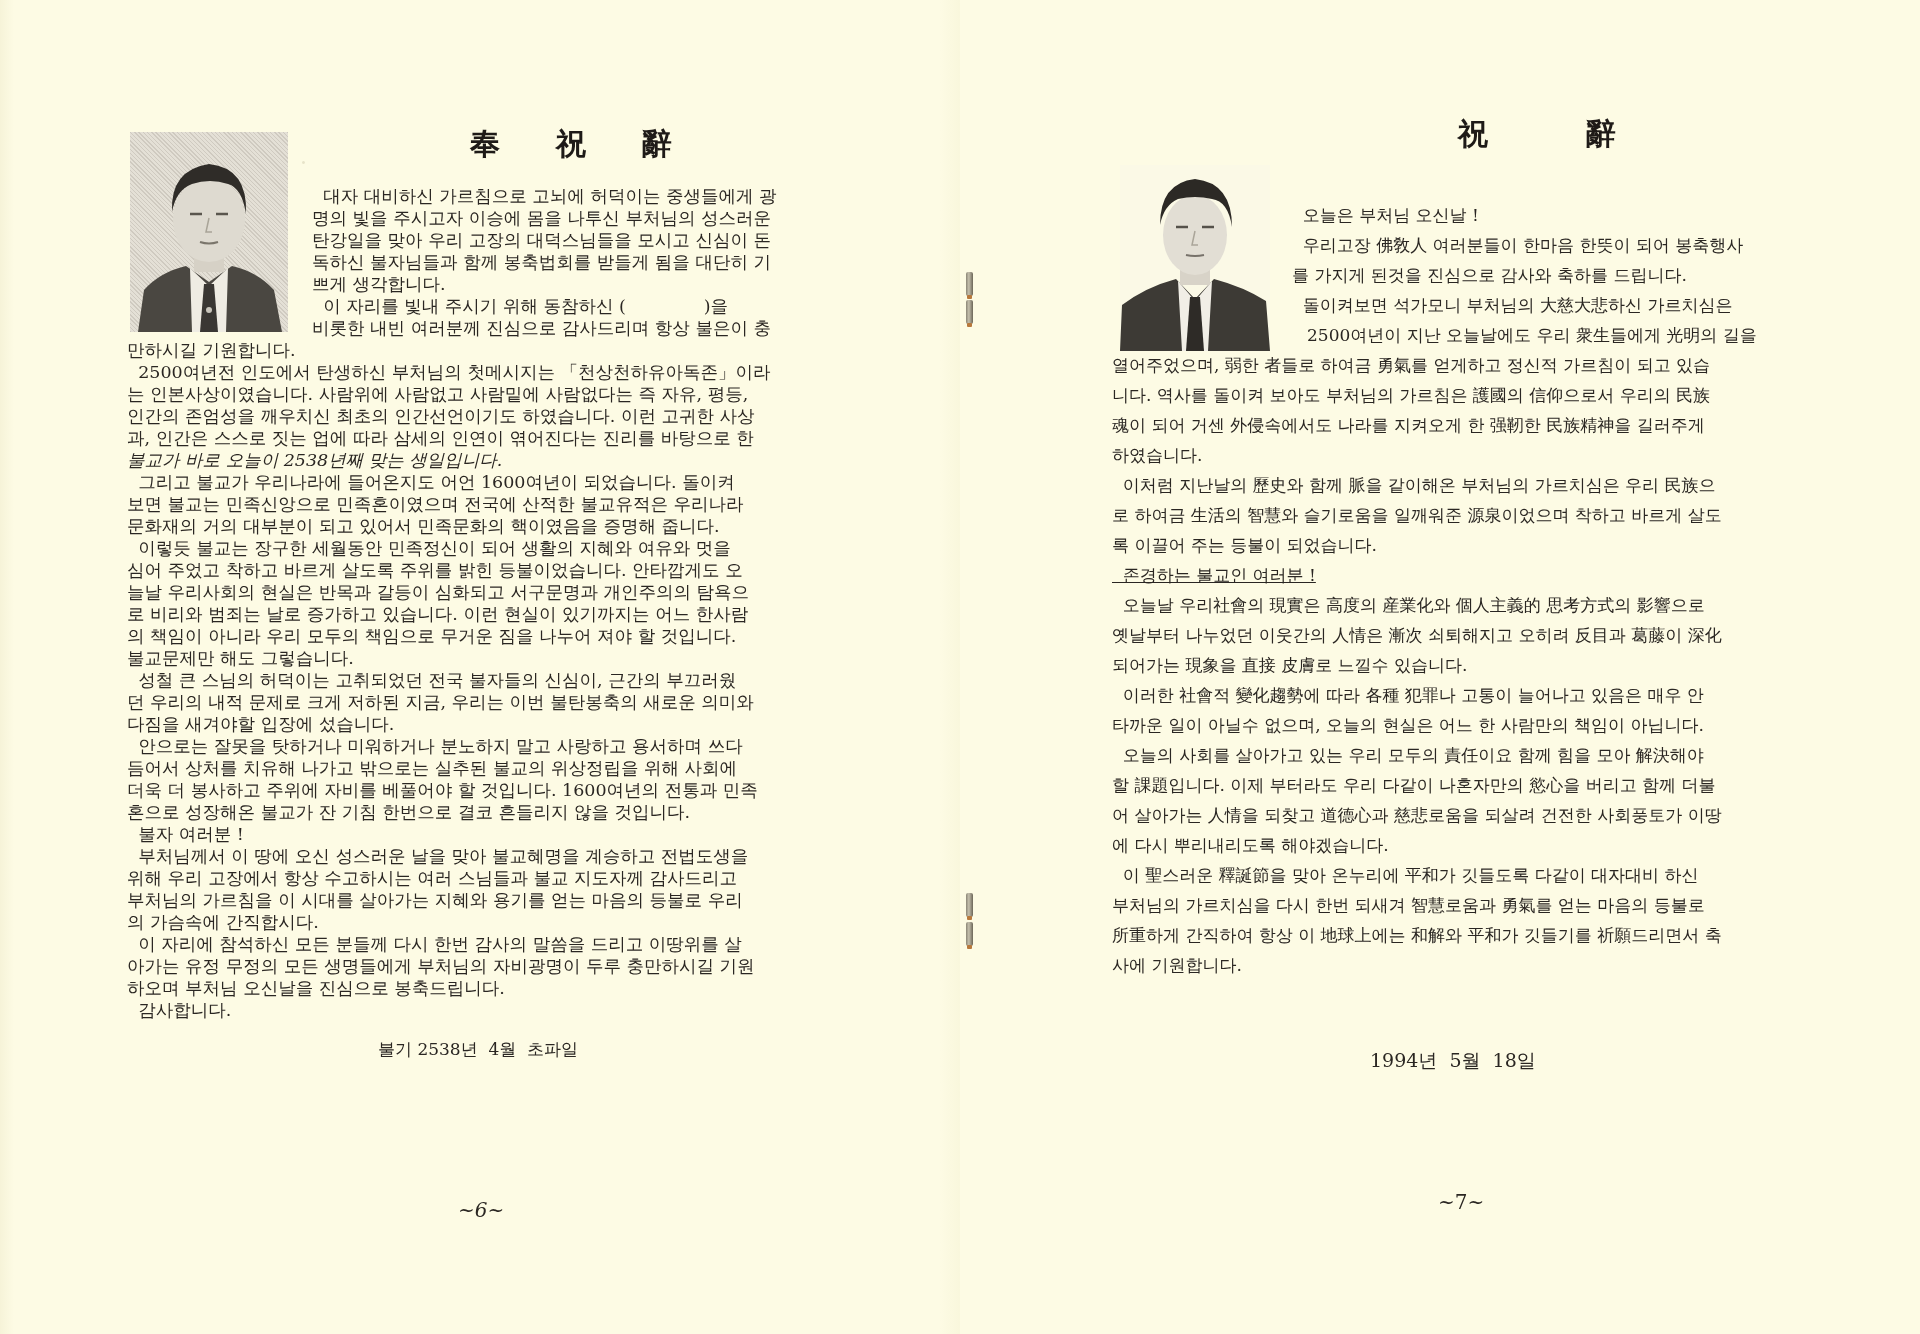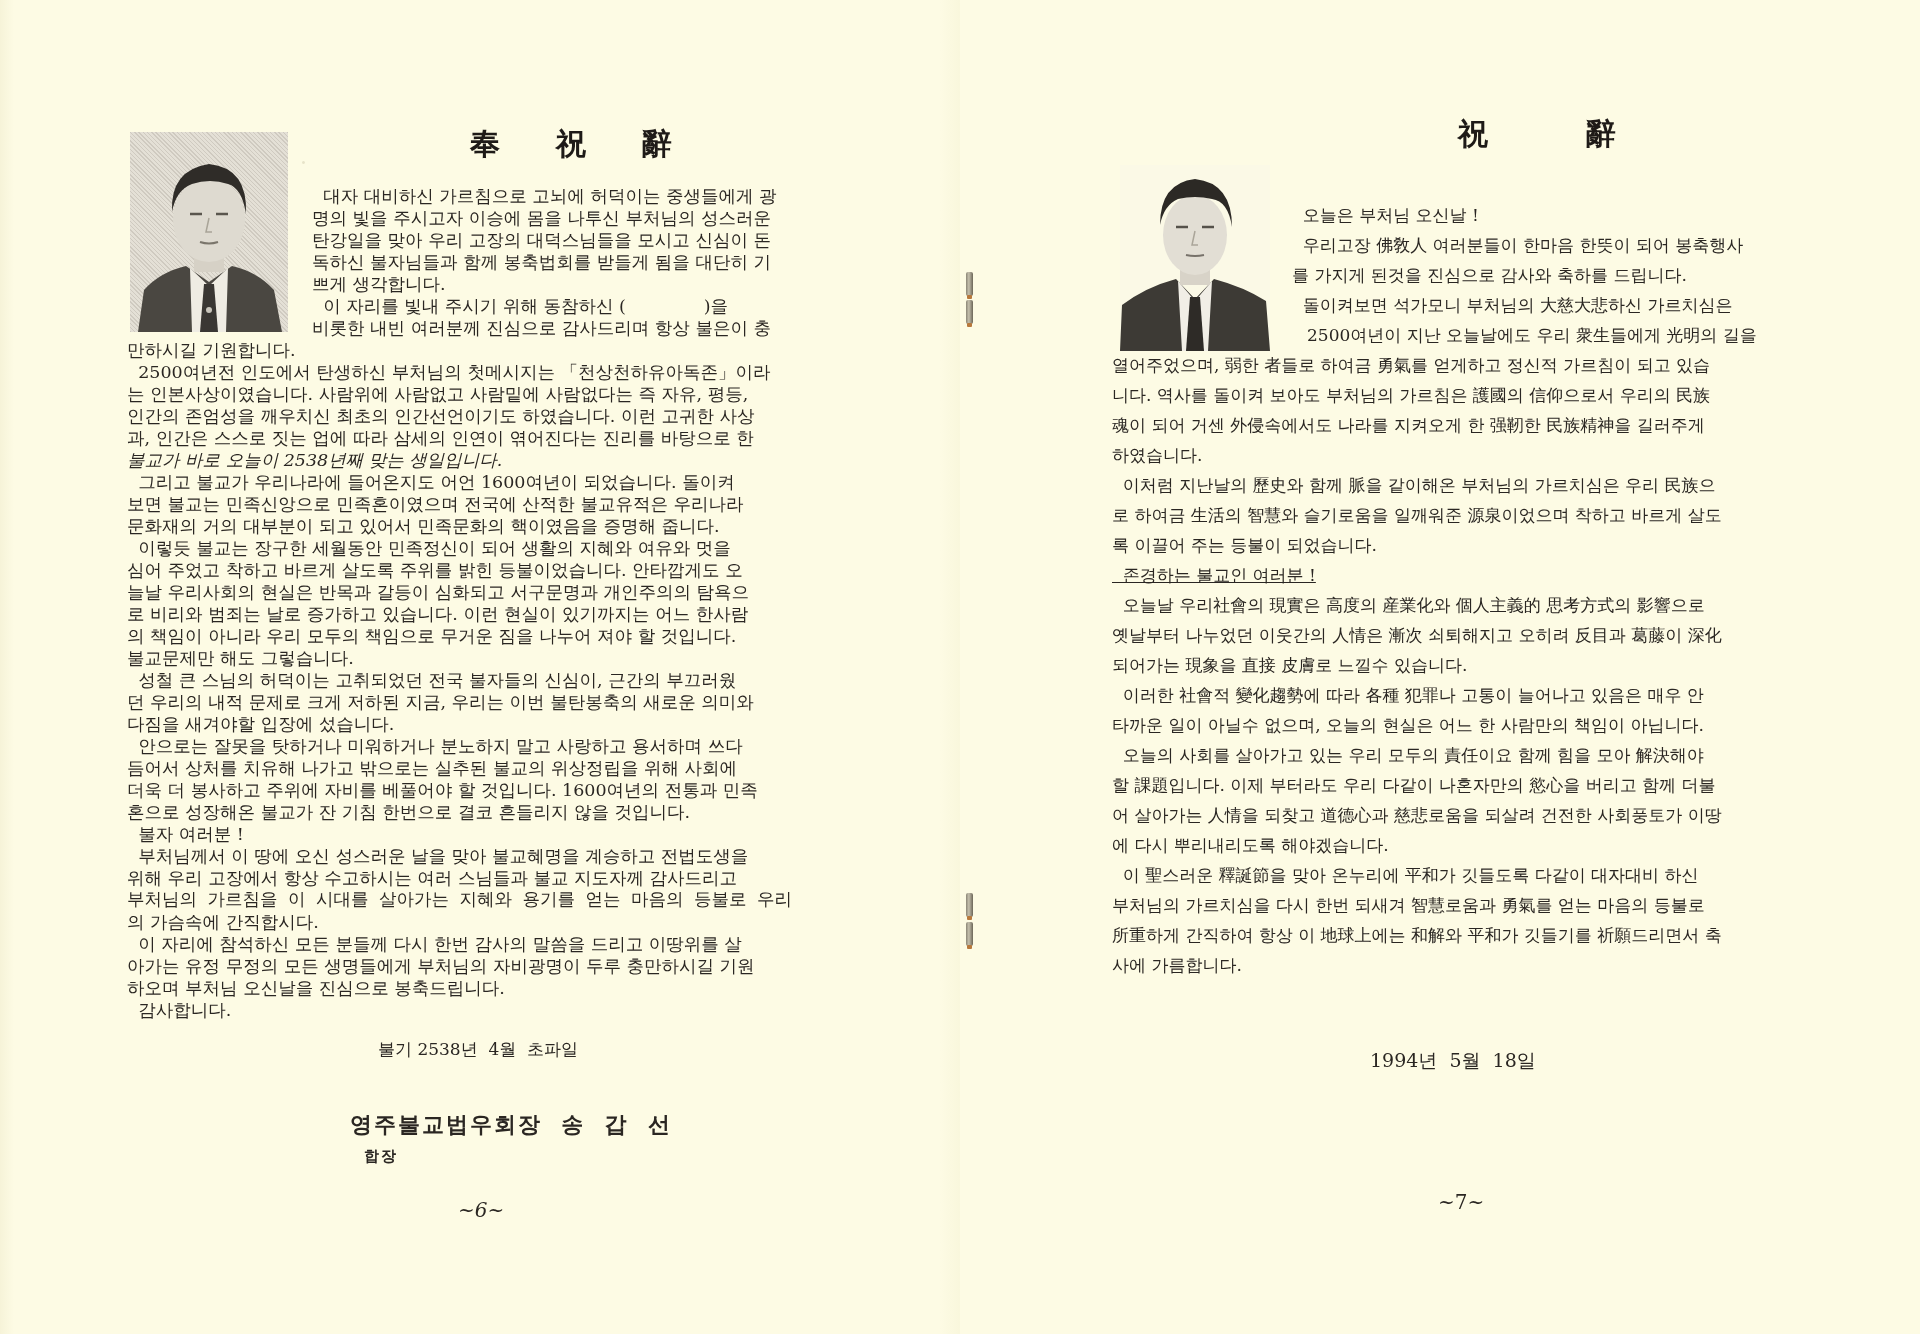--- a/index.html
+++ b/index.html
@@ -104,33 +104,29 @@
       <div class="ln" style="top:484px;">  성철 큰 스님의 허덕이는 고취되었던 전국 불자들의 신심이, 근간의 부끄러웠</div>
       <div class="ln" style="top:506px;">던 우리의 내적 문제로 크게 저하된 지금, 우리는 이번 불탄봉축의 새로운 의미와</div>
       <div class="ln" style="top:528px;">다짐을 새겨야할 입장에 섰습니다.</div>
       <div class="ln" style="top:550px;">  안으로는 잘못을 탓하거나 미워하거나 분노하지 말고 사랑하고 용서하며 쓰다</div>
       <div class="ln" style="top:572px;">듬어서 상처를 치유해 나가고 밖으로는 실추된 불교의 위상정립을 위해 사회에</div>
       <div class="ln" style="top:594px;">더욱 더 봉사하고 주위에 자비를 베풀어야 할 것입니다. 1600여년의 전통과 민족</div>
       <div class="ln" style="top:616px;">혼으로 성장해온 불교가 잔 기침 한번으로 결코 흔들리지 않을 것입니다.</div>
       <div class="ln" style="top:638px;">  불자 여러분 !</div>
       <div class="ln" style="top:660px;">  부처님께서 이 땅에 오신 성스러운 날을 맞아 불교혜명을 계승하고 전법도생을</div>
       <div class="ln" style="top:682px;">위해 우리 고장에서 항상 수고하시는 여러 스님들과 불교 지도자께 감사드리고</div>
-      <div class="ln" style="top:704px;font-family:Liberation Mono, monospace;">부처님의 가르침을 이 시대를 살아가는 지혜와 용기를 얻는 마음의 등불로 우리</div>
+      <div class="ln" style="top:704px;">부처님의 가르침을 이 시대를 살아가는 지혜와 용기를 얻는 마음의 등불로 우리</div>
       <div class="ln" style="top:726px;">의 가슴속에 간직합시다.</div>
       <div class="ln" style="top:748px;">  이 자리에 참석하신 모든 분들께 다시 한번 감사의 말씀을 드리고 이땅위를 살</div>
       <div class="ln" style="top:770px;">아가는 유정 무정의 모든 생명들에게 부처님의 자비광명이 두루 충만하시길 기원</div>
       <div class="ln" style="top:792px;">하오며 부처님 오신날을 진심으로 봉축드립니다.</div>
       <div class="ln" style="top:814px;">  감사합니다.</div>
     </div>
 
     <div class="sign-date" style="left:378px; top:1038px;">불기 2538년  4월  초파일</div>
-    <div class="sign-name" style="left:292px; top:1084px;">
-      <span>영주불교법우회장  송  갑  선</span>
-      <span class="sign-suffix" style="margin-left:14px;">합장</span>
-    </div>
     <div class="page-num" style="left:458px; top:1198px;">~6~</div>
   </div>
 
   <div class="staple" style="left:966px; top:272px;"></div>
   <div class="staple" style="left:966px; top:300px;"></div>
   <div class="staple" style="left:966px; top:893px;"></div>
   <div class="staple" style="left:966px; top:922px;"></div>
 
   <div class="page page-right" style="background:transparent;">
   </div>
@@ -179,19 +175,19 @@
     <div class="ln" style="top:450px;">되어가는 現象을 直接 皮膚로 느낄수 있습니다.</div>
     <div class="ln" style="top:480px;">  이러한 社會적 變化趨勢에 따라 各種 犯罪나 고통이 늘어나고 있음은 매우 안</div>
     <div class="ln" style="top:510px;">타까운 일이 아닐수 없으며, 오늘의 현실은 어느 한 사람만의 책임이 아닙니다.</div>
     <div class="ln" style="top:540px;">  오늘의 사회를 살아가고 있는 우리 모두의 責任이요 함께 힘을 모아 解決해야</div>
     <div class="ln" style="top:570px;">할 課題입니다. 이제 부터라도 우리 다같이 나혼자만의 慾心을 버리고 함께 더불</div>
     <div class="ln" style="top:600px;">어 살아가는 人情을 되찾고 道德心과 慈悲로움을 되살려 건전한 사회풍토가 이땅</div>
     <div class="ln" style="top:630px;">에 다시 뿌리내리도록 해야겠습니다.</div>
     <div class="ln" style="top:660px;">  이 聖스러운 釋誕節을 맞아 온누리에 平和가 깃들도록 다같이 대자대비 하신</div>
     <div class="ln" style="top:690px;">부처님의 가르치심을 다시 한번 되새겨 智慧로움과 勇氣를 얻는 마음의 등불로</div>
     <div class="ln" style="top:720px;">所重하게 간직하여 항상 이 地球上에는 和解와 平和가 깃들기를 祈願드리면서 축</div>
-    <div class="ln" style="top:750px;">사에 가름합니다.</div>
+    <div class="ln" style="top:750px;">사에 기원합니다.</div>
   </div>
 
   <div class="sign-date" style="left:1370px; top:1048px; font-size:19px;">1994년  5월  18일</div>
   <div class="page-num" style="left:1438px; top:1190px; font-style:normal;">~7~</div>
 
 </div>
 
 </body></html>

